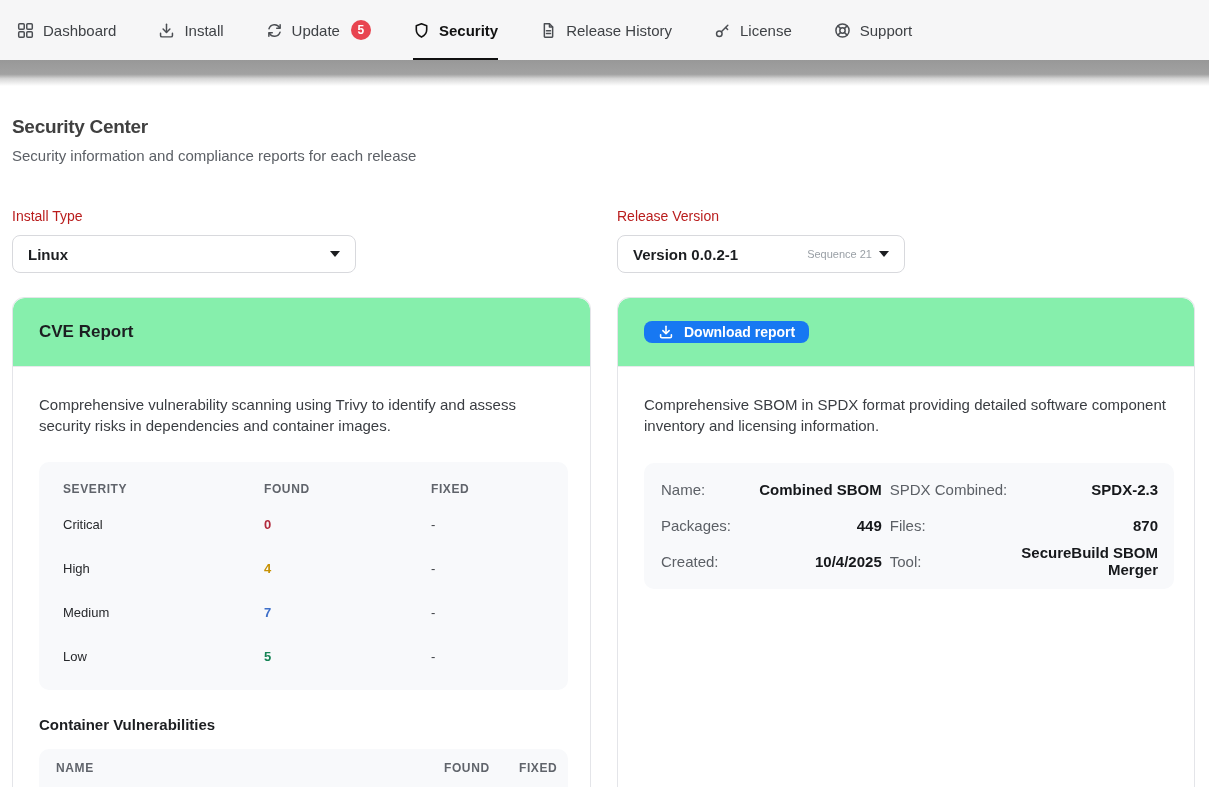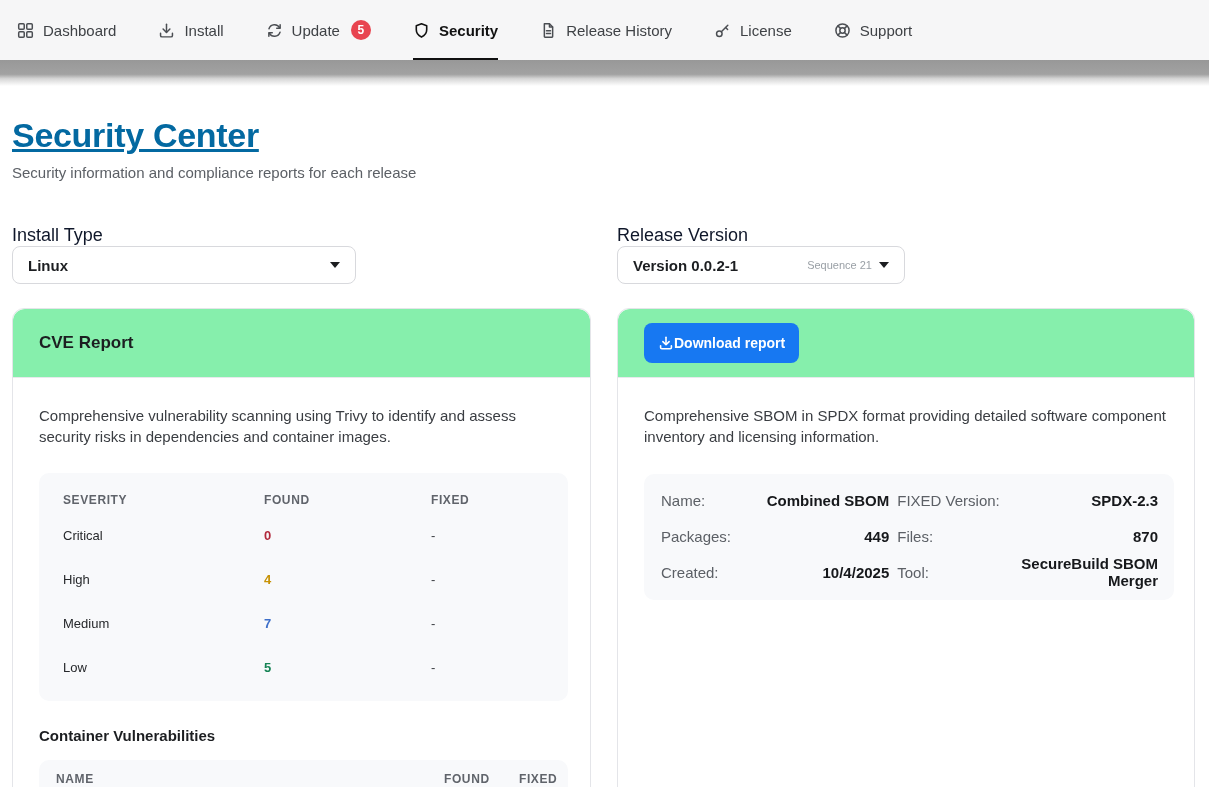--- a/index.html
+++ b/index.html
@@ -15,27 +15,27 @@
   .nav-icon { display:flex; align-items:center; }
   .nav-icon svg { display:block; }
   .badge { min-width:20px; height:20px; border-radius:10px; background:#e84450;
     color:#fff; font-size:12px; font-weight:700; display:flex; align-items:center;
     justify-content:center; padding:0 6px; margin-left:2px; }
   .nav-shadow { height:26px;
     background:linear-gradient(180deg,#989898 0%,#a2a2a2 55%,#d6d6d6 72%,#ffffff 100%); }
 
   
   .page-head { padding:30px 14px 0 12px; }
-  .page-title { font-size:34px; font-weight:700; letter-spacing:-.3px; color:#0369a1;text-decoration:underline; }
+  .page-title { font-size:19px; font-weight:700; letter-spacing:-.3px; color:#404040; }
   .page-subtitle { margin-top:9px; font-size:15px; color:#5c6066; }
 
   
   .filters { display:grid; grid-template-columns:579px 578px; column-gap:26px;
     margin:44px 12px 0; }
-  .filter-label { font-size:18px; color:#0f172a; }
+  .filter-label { font-size:14px; color:#b91c1c; margin-bottom:11px; }
   .select { width:344px; height:38px; border:1px solid #d8d9dd; border-radius:8px;
     background:#fff; display:flex; align-items:center; justify-content:space-between;
     padding:0 15px; cursor:pointer; }
   .select-value { font-size:15px; font-weight:700; color:#1c1e21; }
   .select-right { display:flex; align-items:center; gap:7px; }
   .select-secondary { font-size:11px; color:#9aa0a6; }
   .caret { width:0; height:0; border-left:5px solid transparent;
     border-right:5px solid transparent; border-top:6px solid #1c1e21; }
 
   
@@ -61,23 +61,23 @@
   .sev-fixed { color:#3a3d42; }
 
   .sub-title { margin-top:26px; font-size:15px; font-weight:700; color:#1c1e21; }
   .cv-head { margin-top:16px; background:#f8f9fb; border-radius:10px 10px 0 0;
     width:529px; height:120px; display:grid; grid-template-columns:1fr 75px 41px;
     padding:0 8px 0 17px; align-content:start; }
   .cv-head span { font-size:12px; font-weight:700; letter-spacing:.6px; color:#60646b;
     text-transform:uppercase; line-height:38px; }
 
   
-  .btn-download { height:40px; background:#1778f2; color:#fff; border:none;
+  .btn-download { height:22px; background:#1778f2; color:#fff; border:none;
     border-radius:8px; font-size:14px; font-weight:600; display:flex;
-    align-items:center; gap:0; padding:0 14px; cursor:pointer;
+    align-items:center; gap:10px; padding:0 14px; cursor:pointer;
     font-family:"Liberation Sans", sans-serif; }
   .sbom-box { margin-top:27px; background:#f8f9fb; border-radius:10px; width:530px;
     padding:8px 16px 10px 17px; display:grid;
     grid-template-columns:auto 1fr auto 1fr; column-gap:8px; }
   .sbom-cell { height:36px; display:flex; align-items:center; font-size:15px; }
   .sbom-label { color:#5c6066; }
   .sbom-value { justify-content:flex-end; font-weight:700; color:#16181b; text-align:right; }
 </style>
 </head>
 <body>
@@ -240,21 +240,21 @@
           </span>
         <span>Download report</span>
       </button>
     </div>
     <div class="card-body">
       <p class="card-desc">Comprehensive SBOM in SPDX format providing detailed software component inventory and licensing information.</p>
 
       <div class="sbom-box">
         <span class="sbom-cell sbom-label">Name:</span>
         <span class="sbom-cell sbom-value">Combined SBOM</span>
-        <span class="sbom-cell sbom-label">FIXED Version:</span>
+        <span class="sbom-cell sbom-label">SPDX Combined:</span>
         <span class="sbom-cell sbom-value">SPDX-2.3</span>
 
         <span class="sbom-cell sbom-label">Packages:</span>
         <span class="sbom-cell sbom-value">449</span>
         <span class="sbom-cell sbom-label">Files:</span>
         <span class="sbom-cell sbom-value">870</span>
 
         <span class="sbom-cell sbom-label">Created:</span>
         <span class="sbom-cell sbom-value">10/4/2025</span>
         <span class="sbom-cell sbom-label">Tool:</span>

